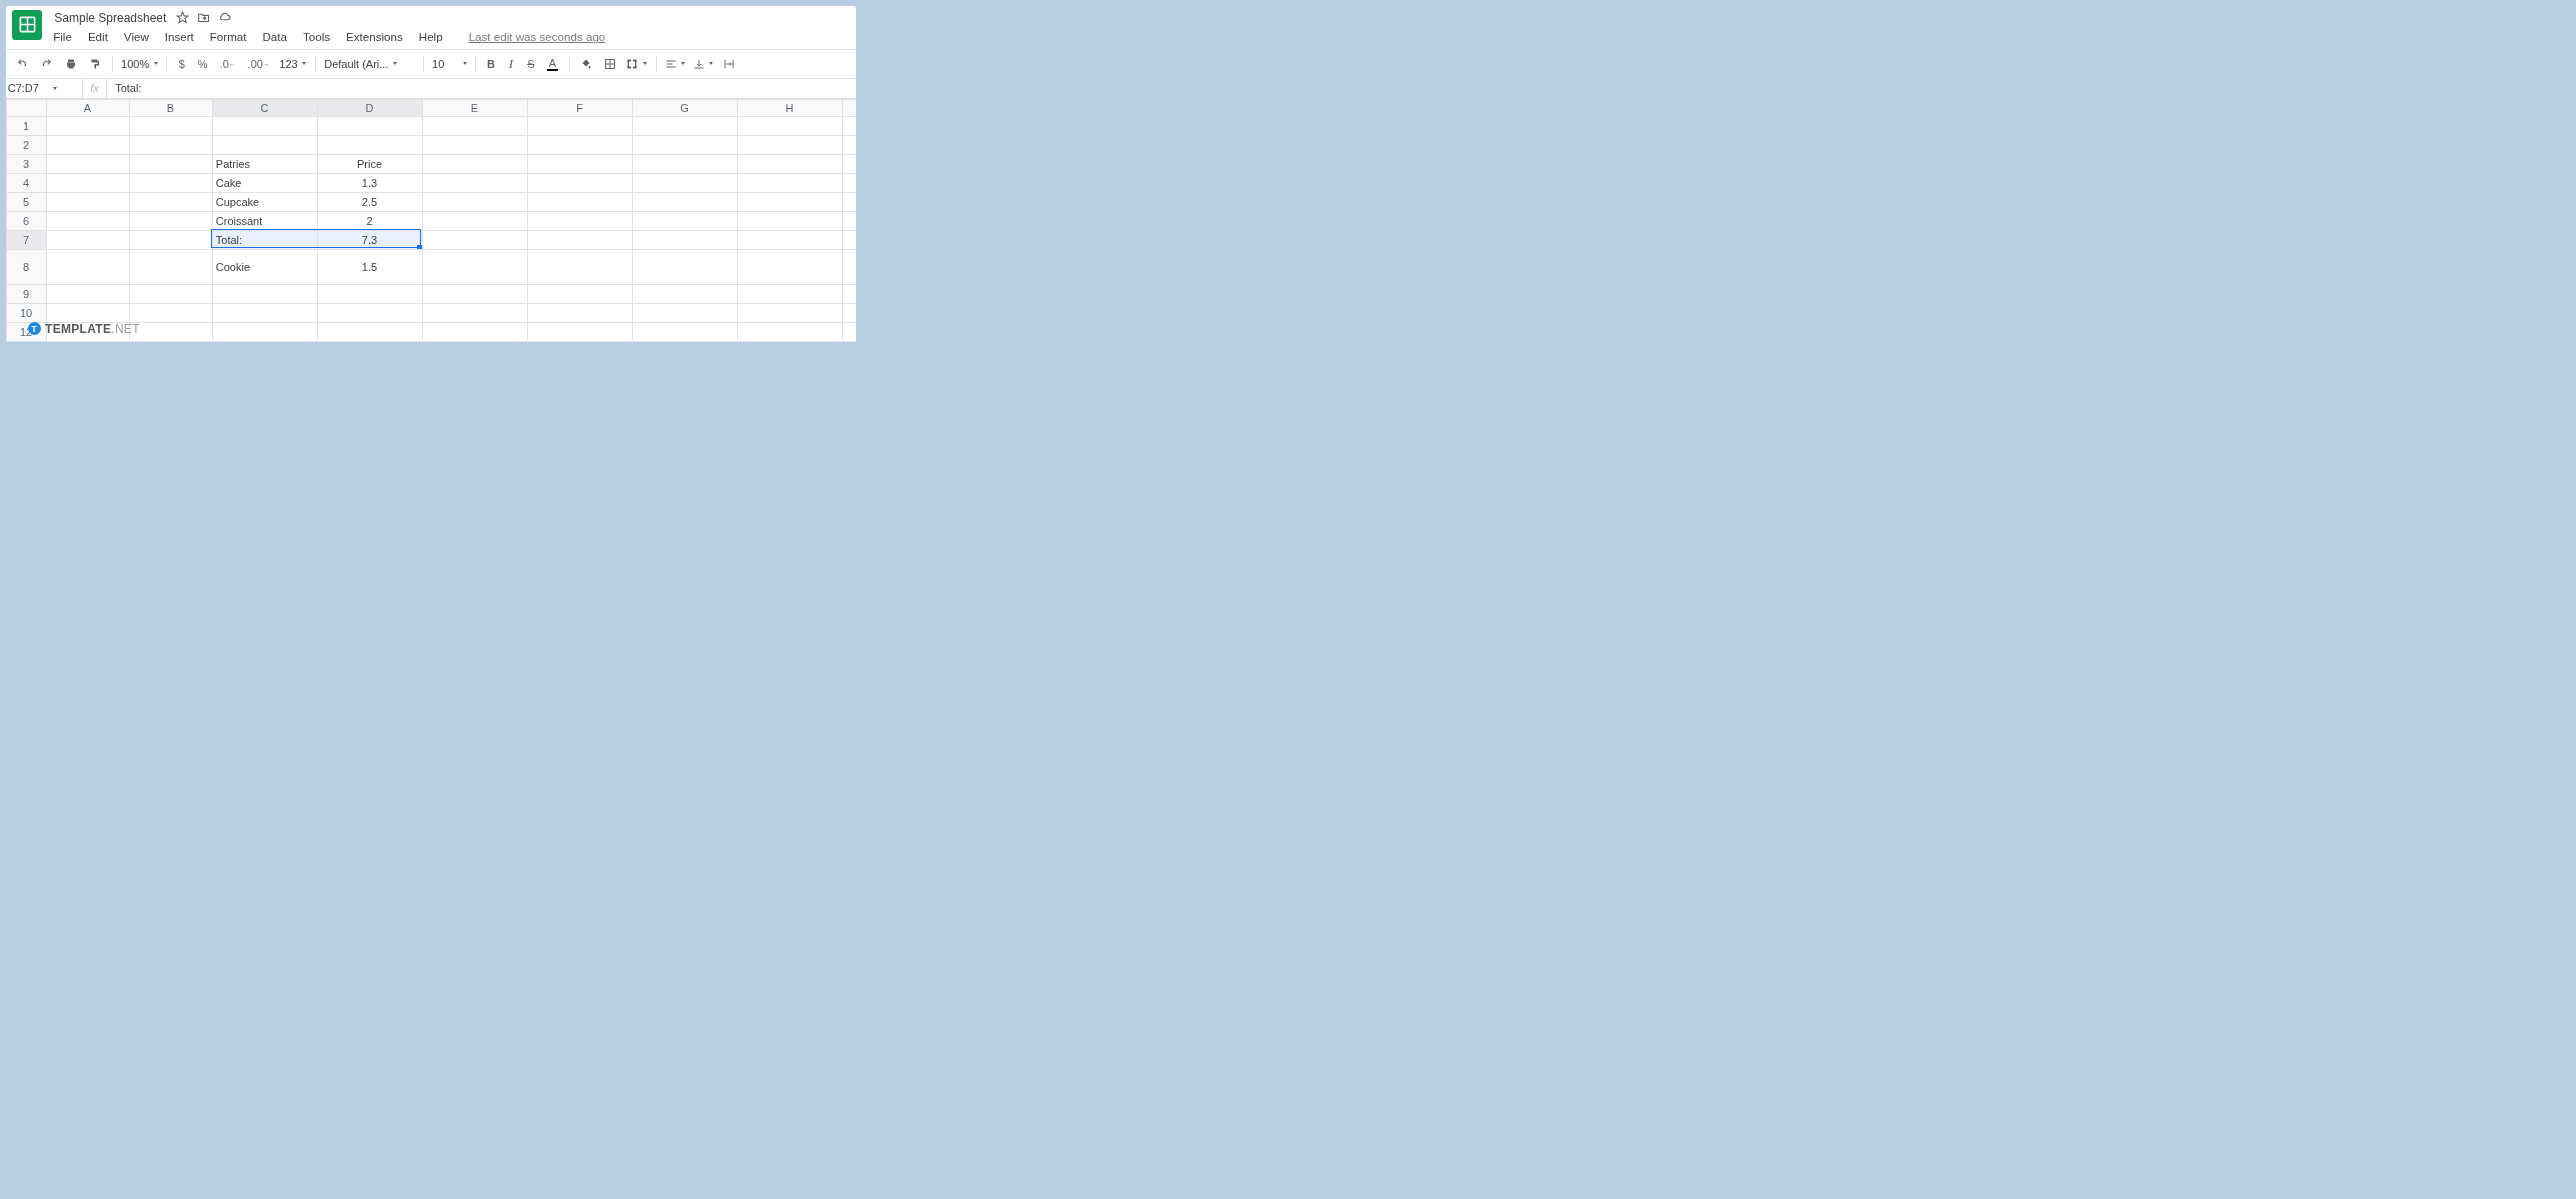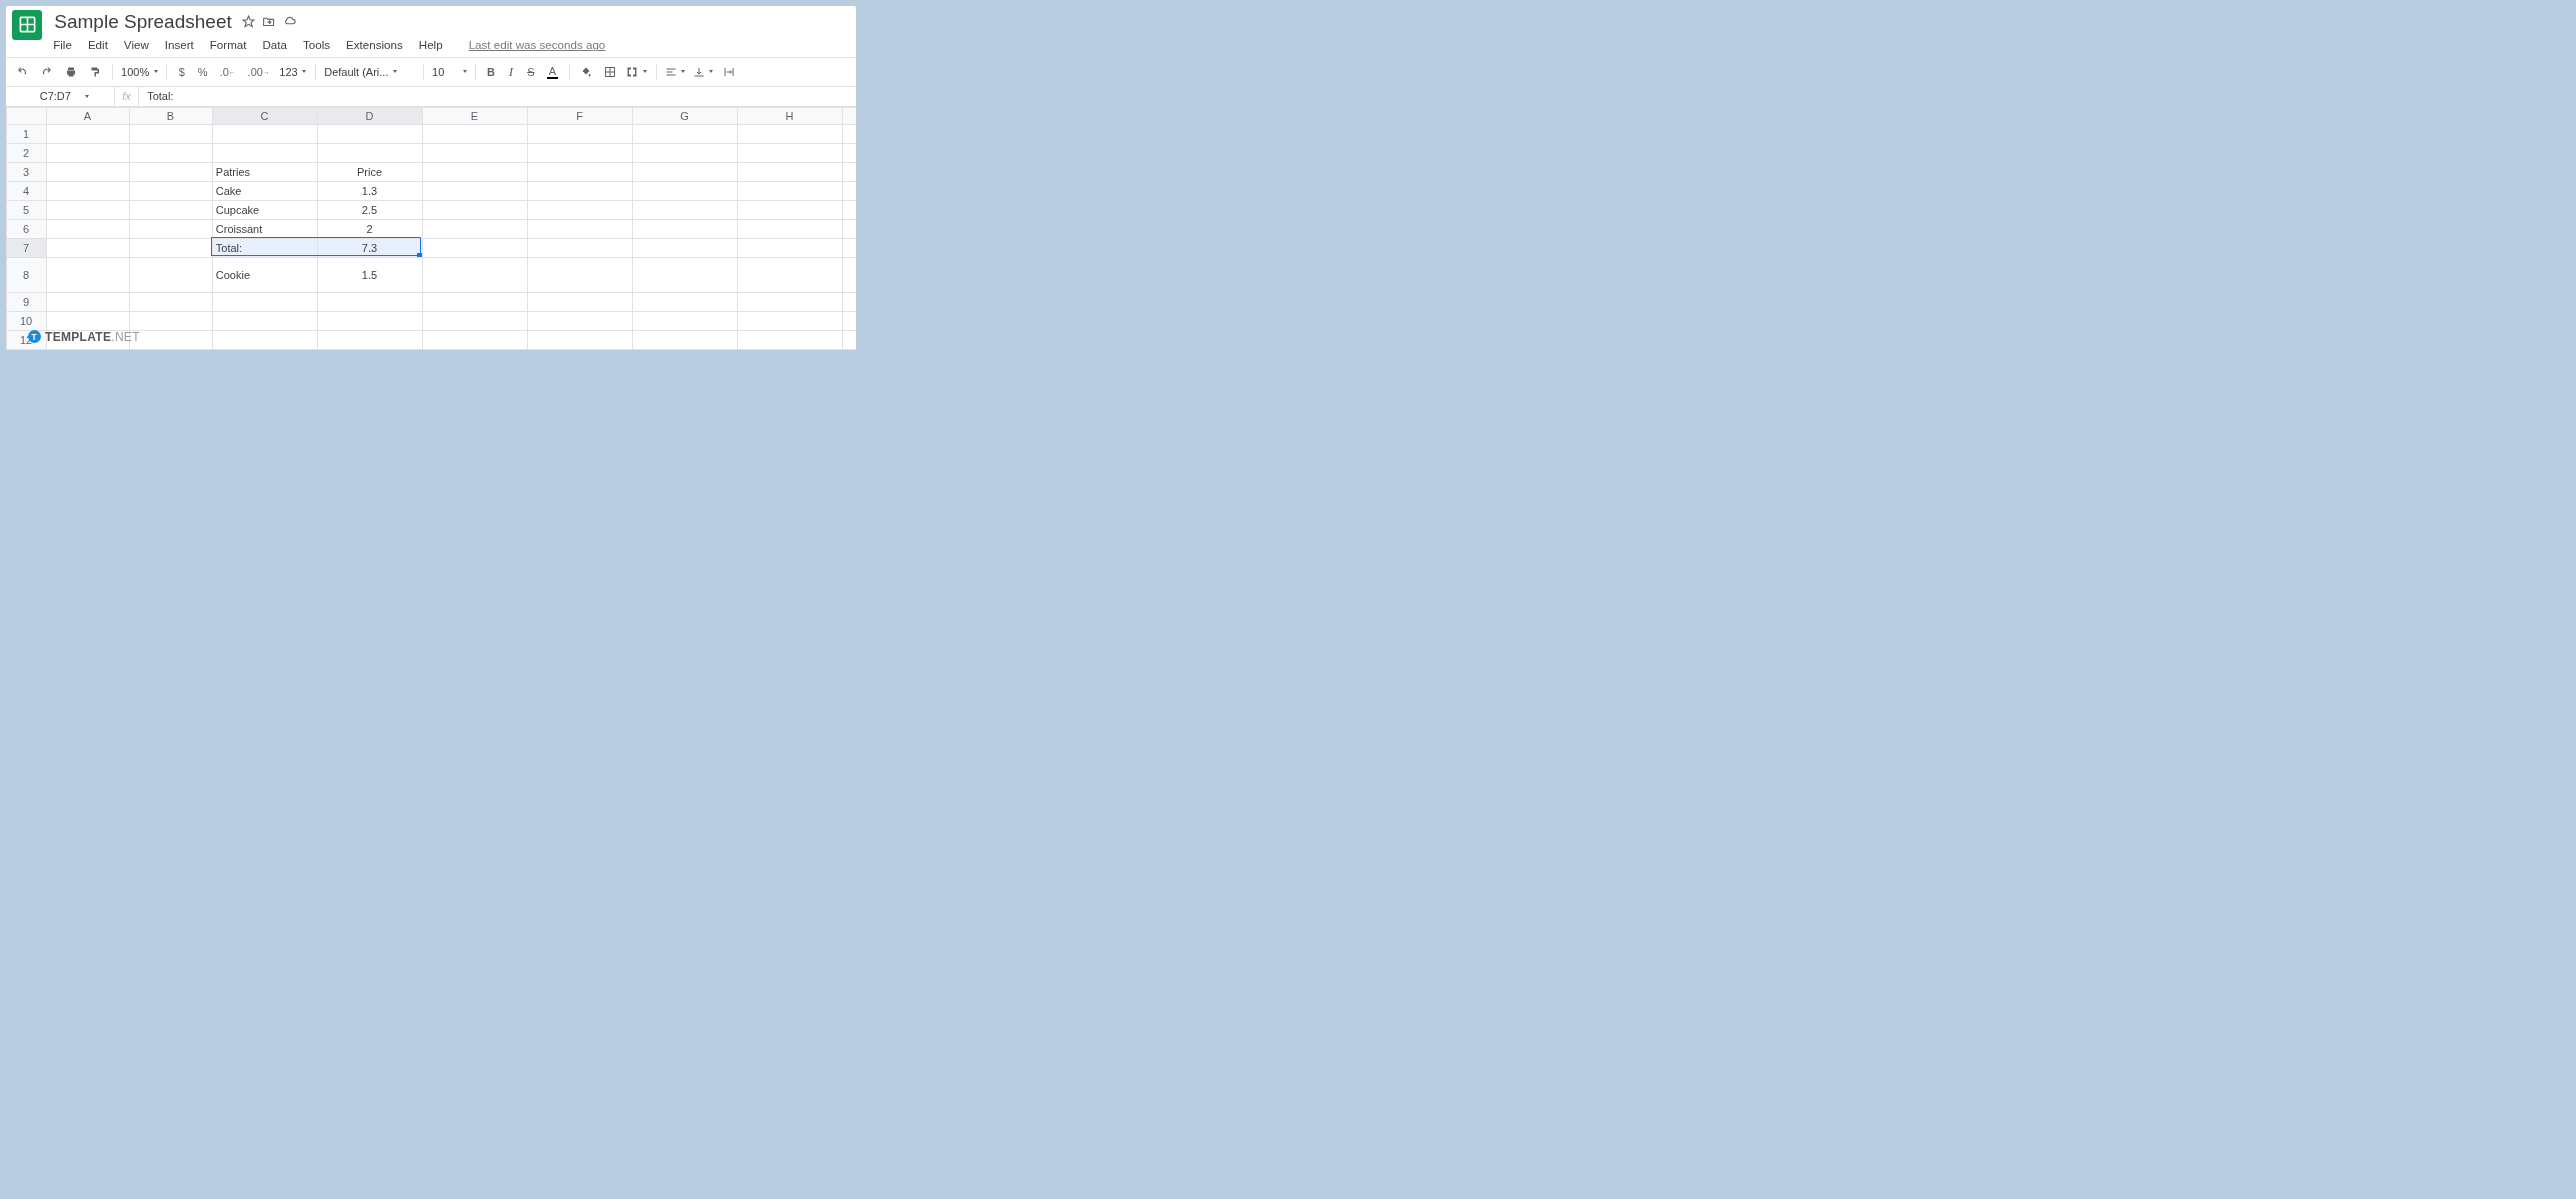--- a/index.html
+++ b/index.html
@@ -28,21 +28,21 @@
     margin-right: 10px;
     display: flex;
     align-items: center;
     justify-content: center;
     flex-shrink: 0;
   }
   .logo svg { width: 19px; height: 19px; }
   .head-col { display: flex; flex-direction: column; }
   .title-row { display: flex; align-items: center; gap: 7.7px; }
   .doc-title {
-    font-size: 19px;
+    font-size: 12px;
     color: #3c4043;
     font-weight: 400;
     padding: 1.1px 2.2px;
   }
   .title-icon { color: #5f6368; display: inline-flex; align-items: center; }
   .title-icon svg { width: 13.2px; height: 13.2px; }
   .menubar {
     display: flex;
     align-items: center;
     gap: 16px;
@@ -116,21 +116,20 @@
     height: 20px;
   }
   .namebox {
     display: flex;
     align-items: center;
     padding: 0 4.4px 0 2.2px;
     border-right: 0.6px solid #e0e0e0;
     height: 100%;
     gap: 14.3px;
     min-width: 77px;
-    margin-left: 32px;
   }
   .namebox-text { font-size: 11px; color: #3c4043; }
   .fx-symbol {
     font-style: italic;
     color: #b5b5b5;
     font-size: 11px;
     padding: 0 7.7px;
     border-right: 0.6px solid #e0e0e0;
     height: 100%;
     display: flex;

